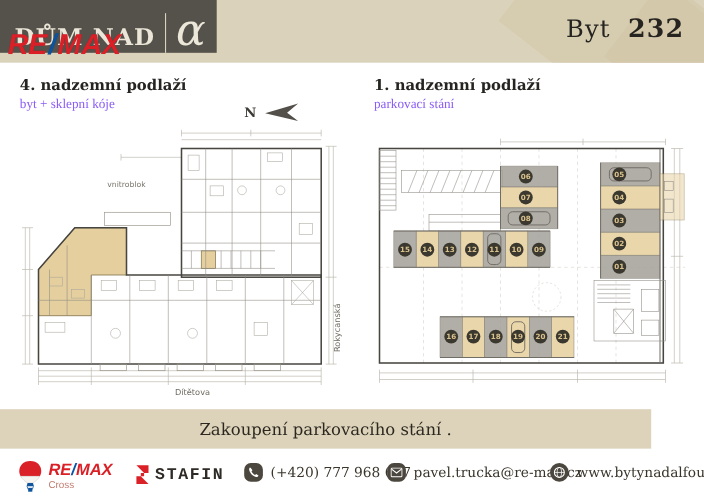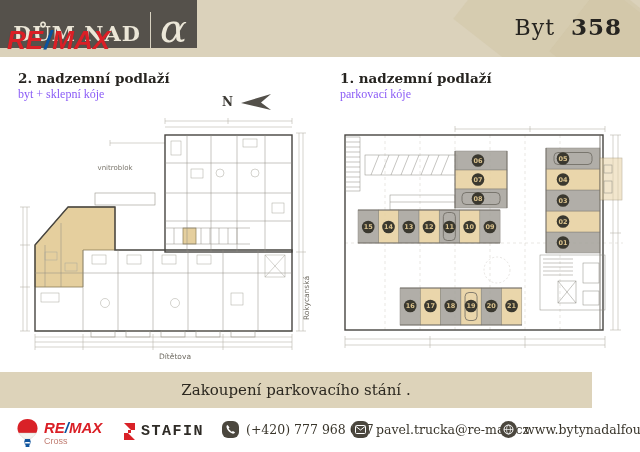--- a/index.html
+++ b/index.html
@@ -96,35 +96,35 @@
 
 <div class="brandbox">
   <div class="brand-inner">
     <span class="brand-title">DŮM NAD</span>
     <span class="brand-sep"></span>
     <span class="brand-alpha">α</span>
   </div>
   <div class="remax-overlay"><span>RE</span><span class="slash">/</span><span>MAX</span></div>
 </div>
 
-<div class="byt-label"><span>Byt</span>&nbsp;&nbsp;<b>358</b></div>
+<div class="byt-label"><span>Byt</span>&nbsp;&nbsp;<b>232</b></div>
 
 <div class="plan-head" style="left:18px;top:70px;">
-  <p class="plan-title">2. nadzemní podlaží</p>
+  <p class="plan-title">4. nadzemní podlaží</p>
   <p class="plan-sub">byt + sklepní kóje</p>
 </div>
 <div class="north">
   <span class="n">N</span>
   <svg width="36" height="20" viewBox="0 0 36 20">
     <polygon points="34,2 4,11 34,18 24,10.5" fill="#53504a"></polygon>
   </svg>
 </div>
 <div class="plan-head" style="left:340px;top:70px;">
   <p class="plan-title">1. nadzemní podlaží</p>
-  <p class="plan-sub">parkovací kóje</p>
+  <p class="plan-sub">parkovací stání</p>
 </div>
 
 <svg class="plan-svg" style="left:15px;top:113px;" width="300" height="252" viewBox="0 0 300 252">
   <g stroke="#b9b5ab" stroke-width="0.6" fill="none">
     <line x1="150" y1="8" x2="277" y2="8"></line>
       <line x1="150" y1="5" x2="150" y2="11"></line>
       <line x1="213" y1="5" x2="213" y2="11"></line>
       <line x1="277" y1="5" x2="277" y2="11"></line>
     <line x1="150" y1="14" x2="277" y2="14"></line>
     <line x1="284" y1="20" x2="284" y2="218"></line>

